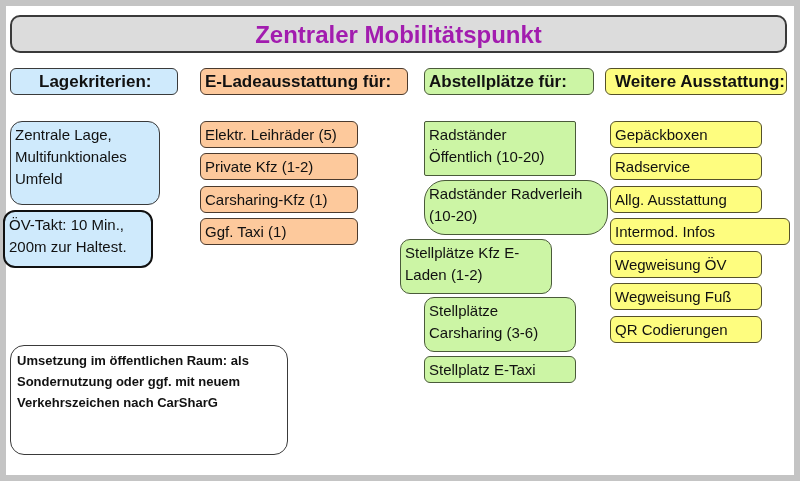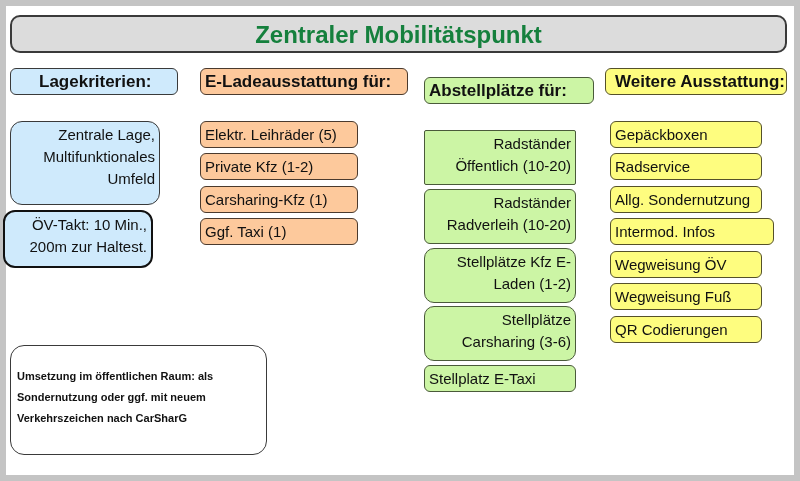--- a/index.html
+++ b/index.html
@@ -8,33 +8,33 @@
     font-family:"Liberation Sans", sans-serif; color:#111;
   }
   .canvas {
     position:absolute; left:6px; top:6px; width:788px; height:469px; background:#ffffff;
   }
   .box {
     position:absolute; box-sizing:border-box; border:1.5px solid #3a3a3a; border-radius:6px;
     padding:1px 4px; font-size:15px; line-height:21px; white-space:nowrap;
     display:flex; align-items:center;
   }
-  .multi { display:block; white-space:normal; line-height:22px; padding:2px 4px;text-align:right; }
+  .multi { display:block; white-space:normal; line-height:22px; padding:2px 4px; }
   .title {
     left:10px; top:15px; width:777px; height:38px; background:#dcdcdc; border-radius:10px;
-    justify-content:center; font-size:24px; font-weight:bold; color:#15803d; border-width:2px;
+    justify-content:center; font-size:24px; font-weight:bold; color:#a21caf; border-width:2px;
   }
   .hdr { font-weight:bold; font-size:17px; height:27px; top:68px; }
   .blue { background:#cfeafc; }
   .orange { background:#fdc99c; border-color:#4a3a2e; }
-  .green { background:#ccf5a5; border-color:#4a5a3a;margin-top:9px; }
+  .green { background:#ccf5a5; border-color:#4a5a3a; }
   .yellow { background:#fefd7f; border-color:#55512a; }
   .note {
-    left:10px; top:345px; width:257px; height:110px; background:#fff; border-radius:14px;
-    font-weight:bold; font-size:11px; line-height:21px; display:block; white-space:normal; padding:20px 6px;
+    left:10px; top:345px; width:278px; height:110px; background:#fff; border-radius:14px;
+    font-weight:bold; font-size:13px; line-height:21px; display:block; white-space:normal; padding:4px 6px;
   }
 </style>
 </head>
 <body>
 
 <div class="canvas"></div>
 
 <div class="box title">Zentraler Mobilitätspunkt</div>
 
 <div class="box hdr blue" style="left:10px;width:168px;padding-left:28px;">Lagekriterien:</div>
@@ -42,27 +42,27 @@
 <div class="box multi blue" style="left:3px;top:210px;width:150px;height:58px;border-radius:12px;border-width:2.5px;border-color:#111;">ÖV-Takt: 10 Min., 200m zur Haltest.</div>
 
 <div class="box hdr orange" style="left:200px;width:208px;">E-Ladeausstattung für:</div>
 <div class="box orange" style="left:200px;top:121px;width:158px;height:27px;">Elektr. Leihräder (5)</div>
 <div class="box orange" style="left:200px;top:153px;width:158px;height:27px;">Private Kfz (1-2)</div>
 <div class="box orange" style="left:200px;top:186px;width:158px;height:27px;">Carsharing-Kfz (1)</div>
 <div class="box orange" style="left:200px;top:218px;width:158px;height:27px;">Ggf. Taxi (1)</div>
 
 <div class="box hdr green" style="left:424px;width:170px;">Abstellplätze für:</div>
 <div class="box multi green" style="left:424px;top:121px;width:152px;height:55px;border-radius:2px;">Radständer Öffentlich (10-20)</div>
-<div class="box multi green" style="left:424px;top:180px;width:152px;height:55px;border-radius:6px;">Radständer Radverleih (10-20)</div>
-<div class="box multi green" style="left:424px;top:239px;width:152px;height:55px;border-radius:10px;">Stellplätze Kfz E-Laden (1-2)</div>
+<div class="box multi green" style="left:424px;top:180px;width:184px;height:55px;border-radius:21px;">Radständer Radverleih (10-20)</div>
+<div class="box multi green" style="left:400px;top:239px;width:152px;height:55px;border-radius:10px;">Stellplätze Kfz E-Laden (1-2)</div>
 <div class="box multi green" style="left:424px;top:297px;width:152px;height:55px;border-radius:10px;">Stellplätze Carsharing (3-6)</div>
 <div class="box green" style="left:424px;top:356px;width:152px;height:27px;">Stellplatz E-Taxi</div>
 
 <div class="box hdr yellow" style="left:605px;width:182px;padding-left:9px;">Weitere Ausstattung:</div>
 <div class="box yellow" style="left:610px;top:121px;width:152px;height:27px;">Gepäckboxen</div>
 <div class="box yellow" style="left:610px;top:153px;width:152px;height:27px;">Radservice</div>
-<div class="box yellow" style="left:610px;top:186px;width:152px;height:27px;">Allg. Sondernutzung</div>
-<div class="box yellow" style="left:610px;top:218px;width:164px;height:27px;">Intermod. Infos</div>
+<div class="box yellow" style="left:610px;top:186px;width:152px;height:27px;">Allg. Ausstattung</div>
+<div class="box yellow" style="left:610px;top:218px;width:180px;height:27px;">Intermod. Infos</div>
 <div class="box yellow" style="left:610px;top:251px;width:152px;height:27px;">Wegweisung ÖV</div>
 <div class="box yellow" style="left:610px;top:283px;width:152px;height:27px;">Wegweisung Fuß</div>
 <div class="box yellow" style="left:610px;top:316px;width:152px;height:27px;">QR Codierungen</div>
 
 <div class="box note">Umsetzung im öffentlichen Raum: als Sondernutzung oder ggf. mit neuem Verkehrszeichen nach CarSharG</div>
 
 </body></html>

